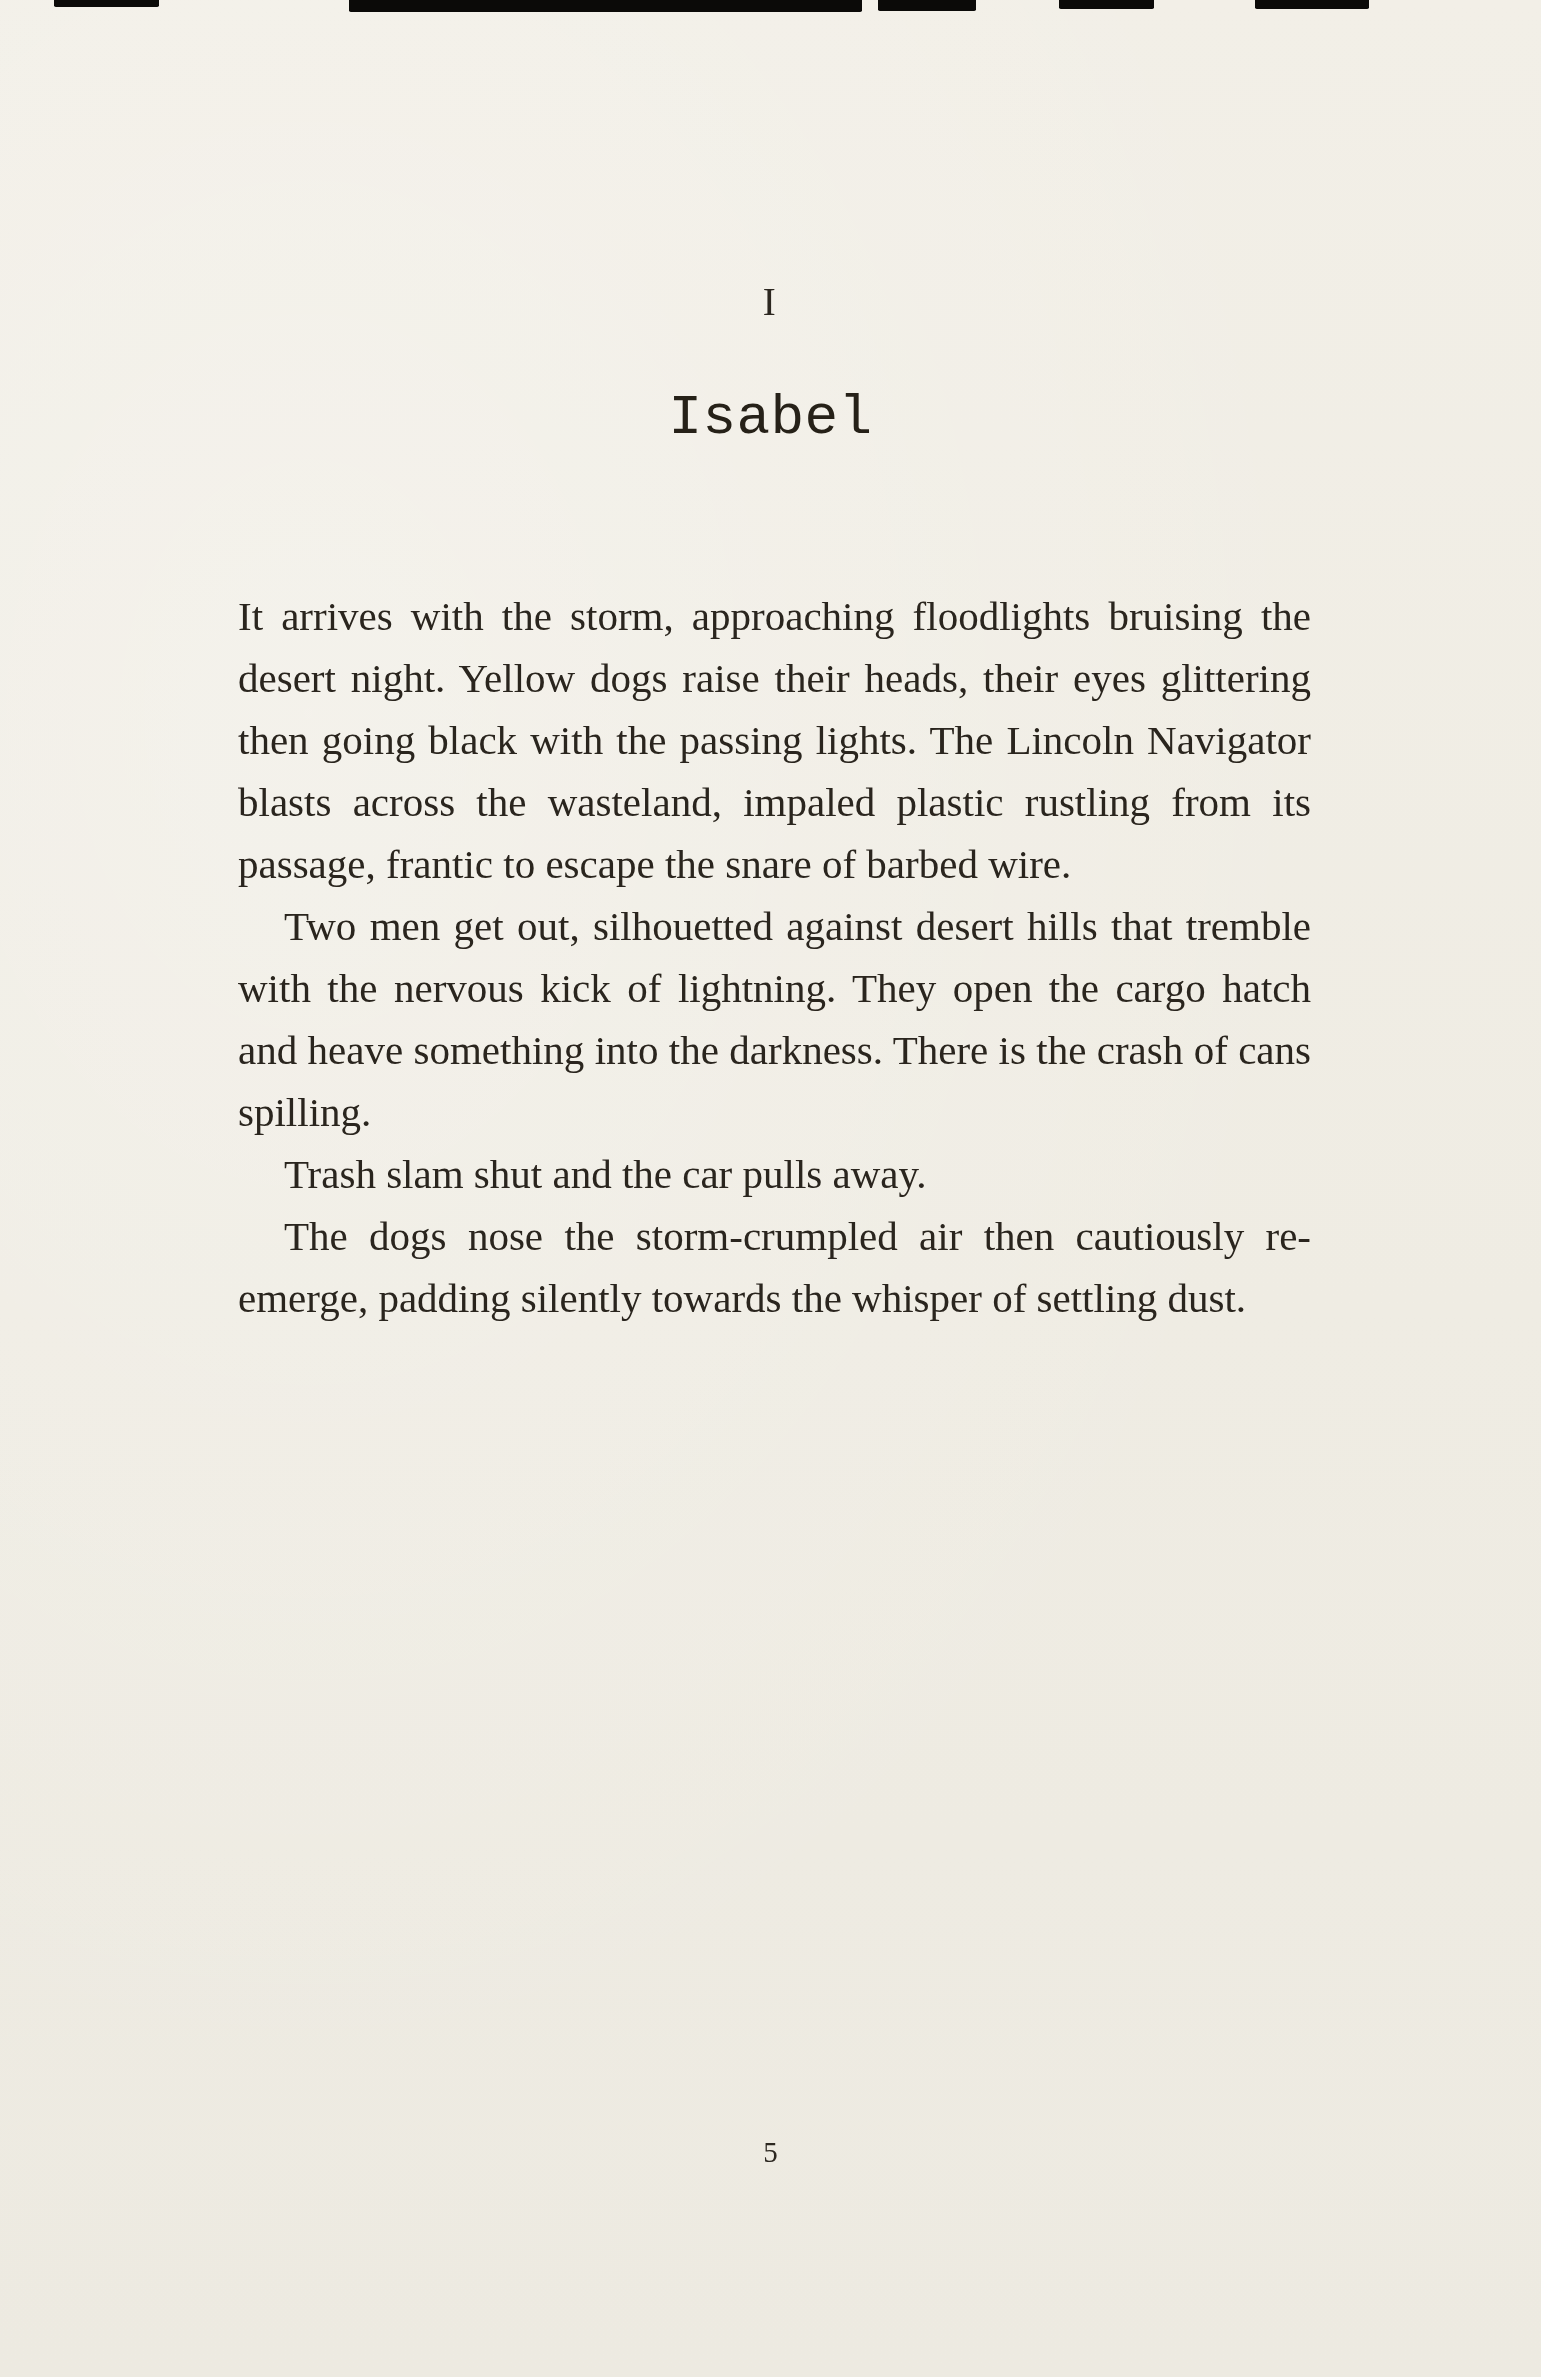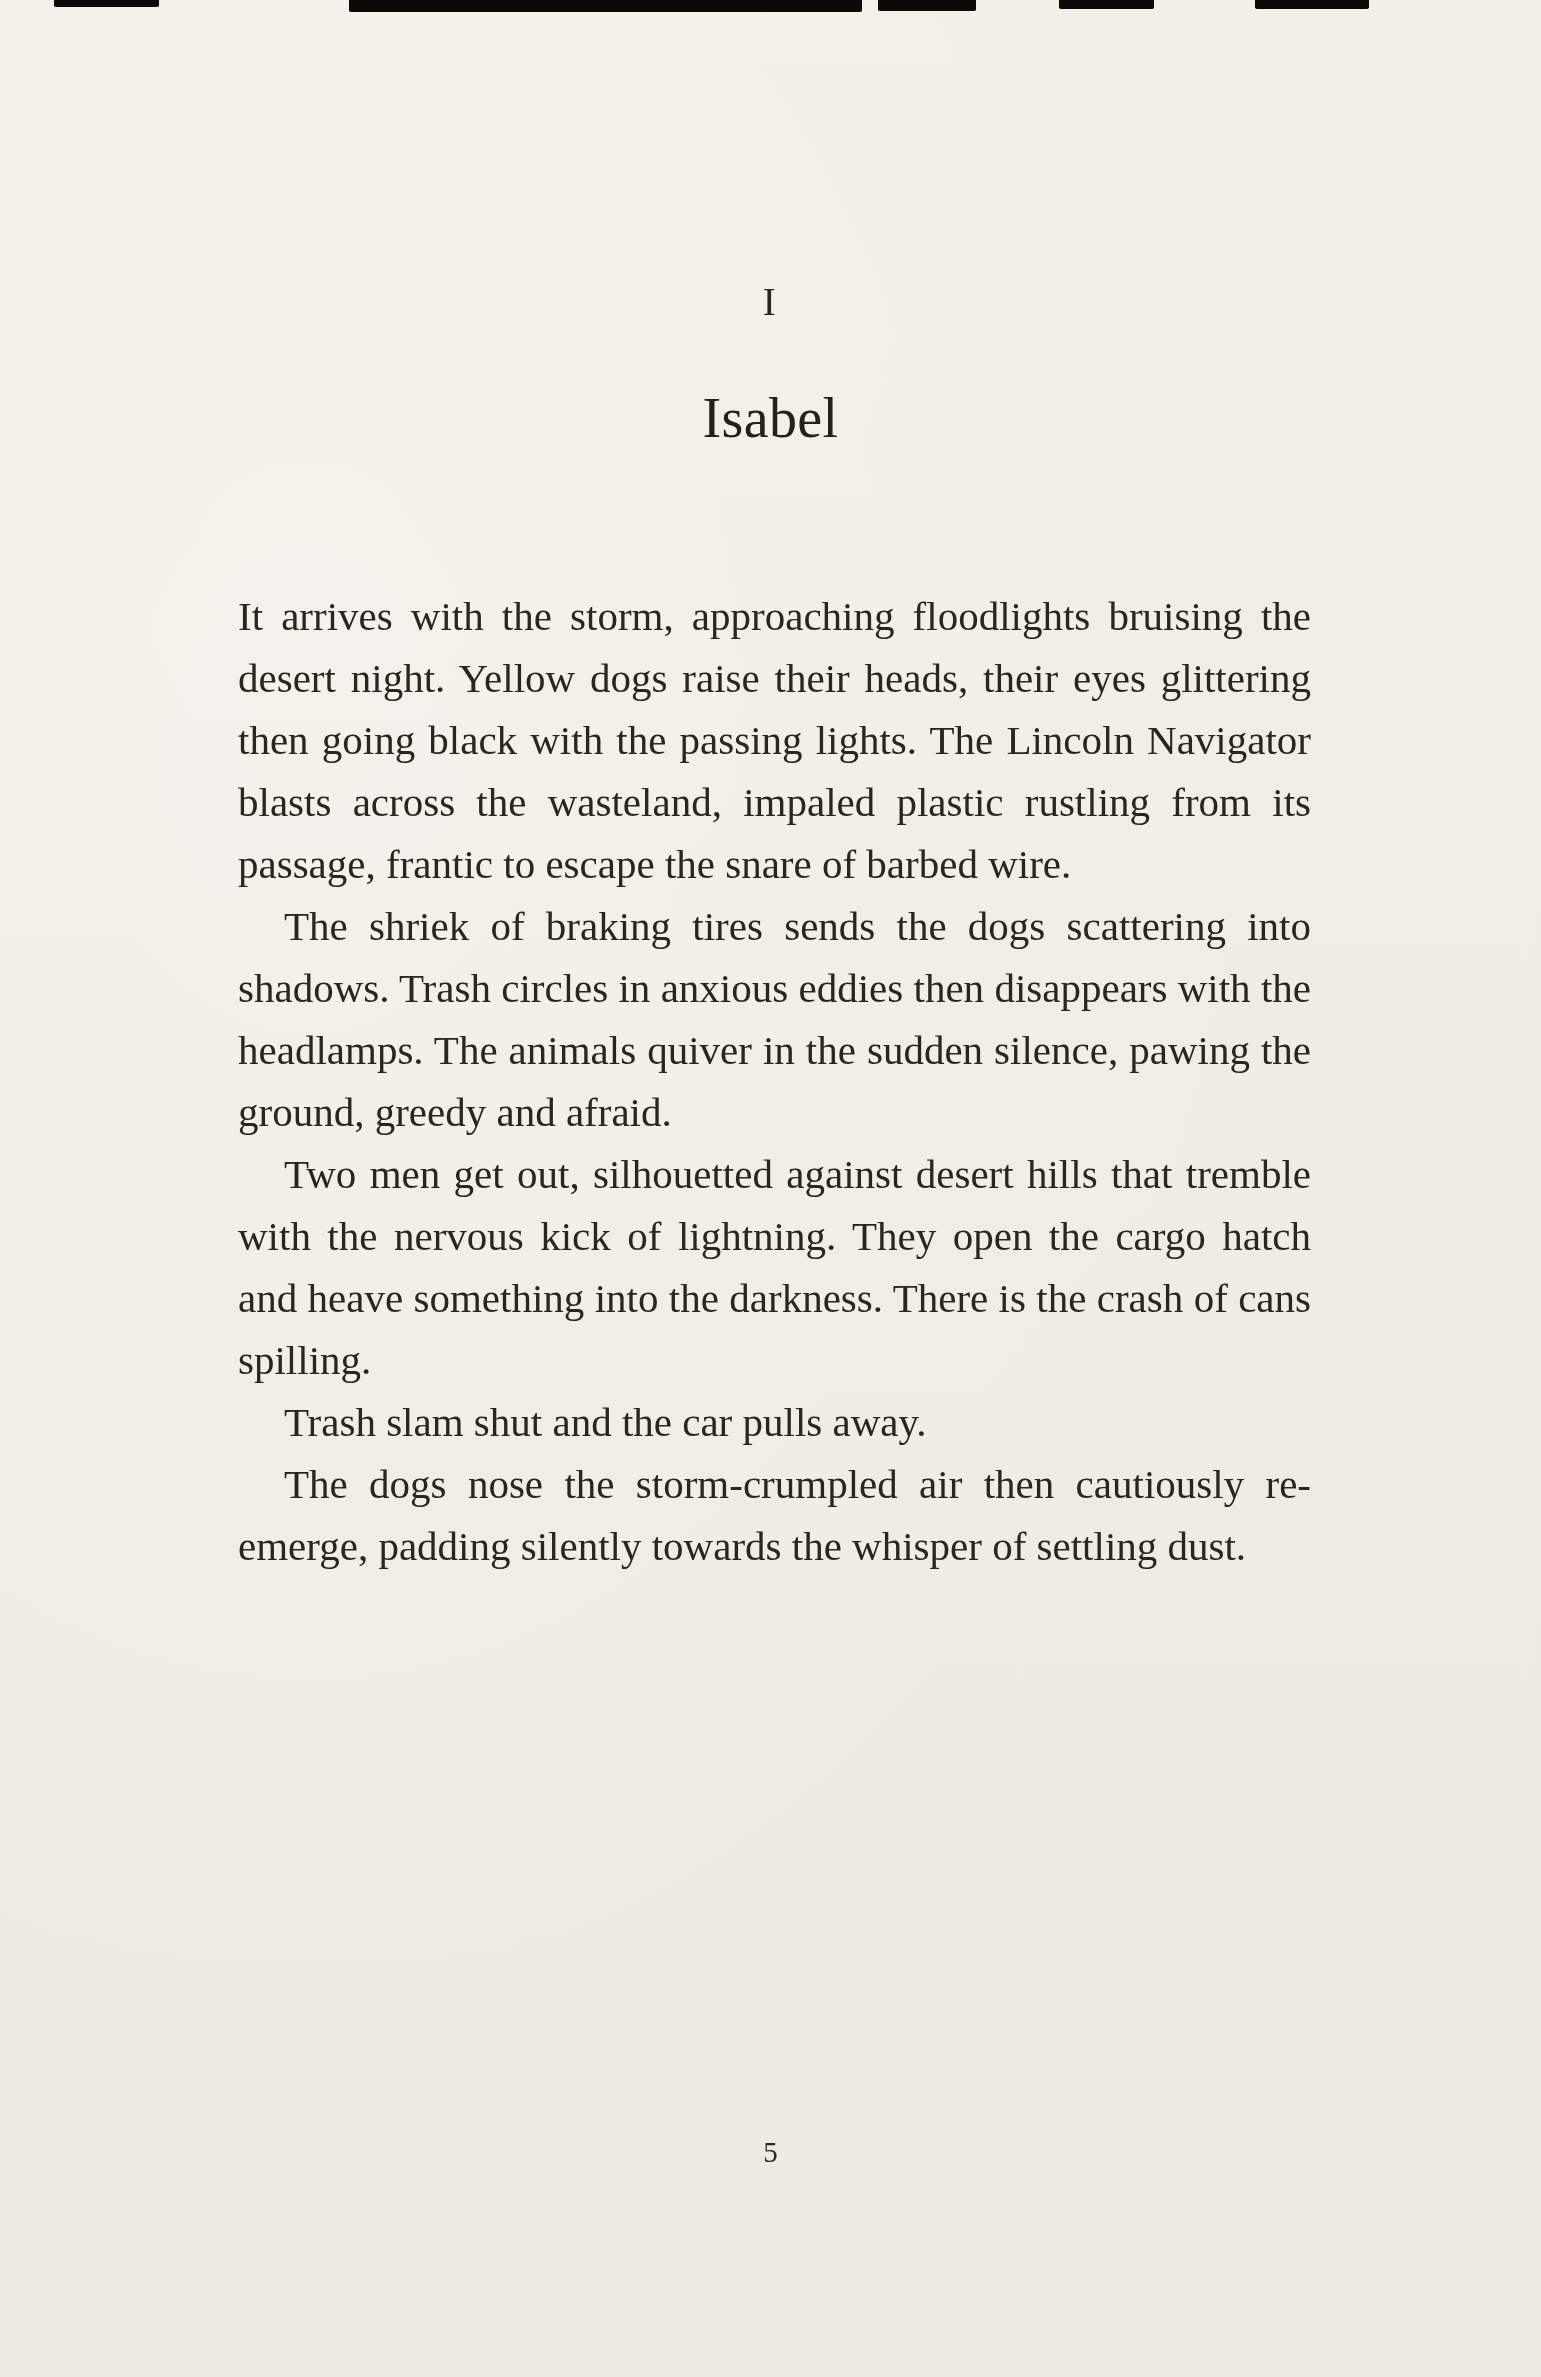--- a/index.html
+++ b/index.html
@@ -40,20 +40,21 @@
   }
   .chapter-title {
     position: absolute;
     top: 386px;
     left: 0;
     width: 100%;
     text-align: center;
     font-size: 56px;
     letter-spacing: 0.4px;
     color: #262118;
+    font-family: Liberation Mono, monospace;
   }
   .body-text {
     position: absolute;
     top: 585px;
     left: 238px;
     width: 1073px;
     font-size: 41px;
     line-height: 62px;
     text-align: justify;
     color: #2a251e;
@@ -85,21 +86,20 @@
   <div class="scan-artifact" style="left:878px; width:98px; height:10.5px;"></div>
   <div class="scan-artifact" style="left:1059px; width:95px; height:8.8px;"></div>
   <div class="scan-artifact" style="left:1255px; width:114px; height:8.8px;"></div>
 
   <div class="chapter-number">I</div>
 
   <div class="chapter-title">Isabel</div>
 
   <div class="body-text">
     <p>It arrives with the storm, approaching floodlights bruising the desert night. Yellow dogs raise their heads, their eyes glittering then going black with the passing lights. The Lincoln Navigator blasts across the wasteland, impaled plastic rustling from its passage, frantic to escape the snare of barbed wire.</p>
-    <p class="indent">The shriek of braking tires sends the dogs scattering into shadows. Trash circles in anxious eddies then disappears with the headlamps. The animals quiver in the sudden silence, pawing the ground, greedy and afraid.</p>
     <p class="indent">Two men get out, silhouetted against desert hills that tremble with the nervous kick of lightning. They open the cargo hatch and heave something into the darkness. There is the crash of cans spilling.</p>
     <p class="indent">Trash slam shut and the car pulls away.</p>
     <p class="indent">The dogs nose the storm-crumpled air then cautiously re-emerge, padding silently towards the whisper of settling dust.</p>
   </div>
 
   <div class="page-number">5</div>
 
 </div>
 
 

